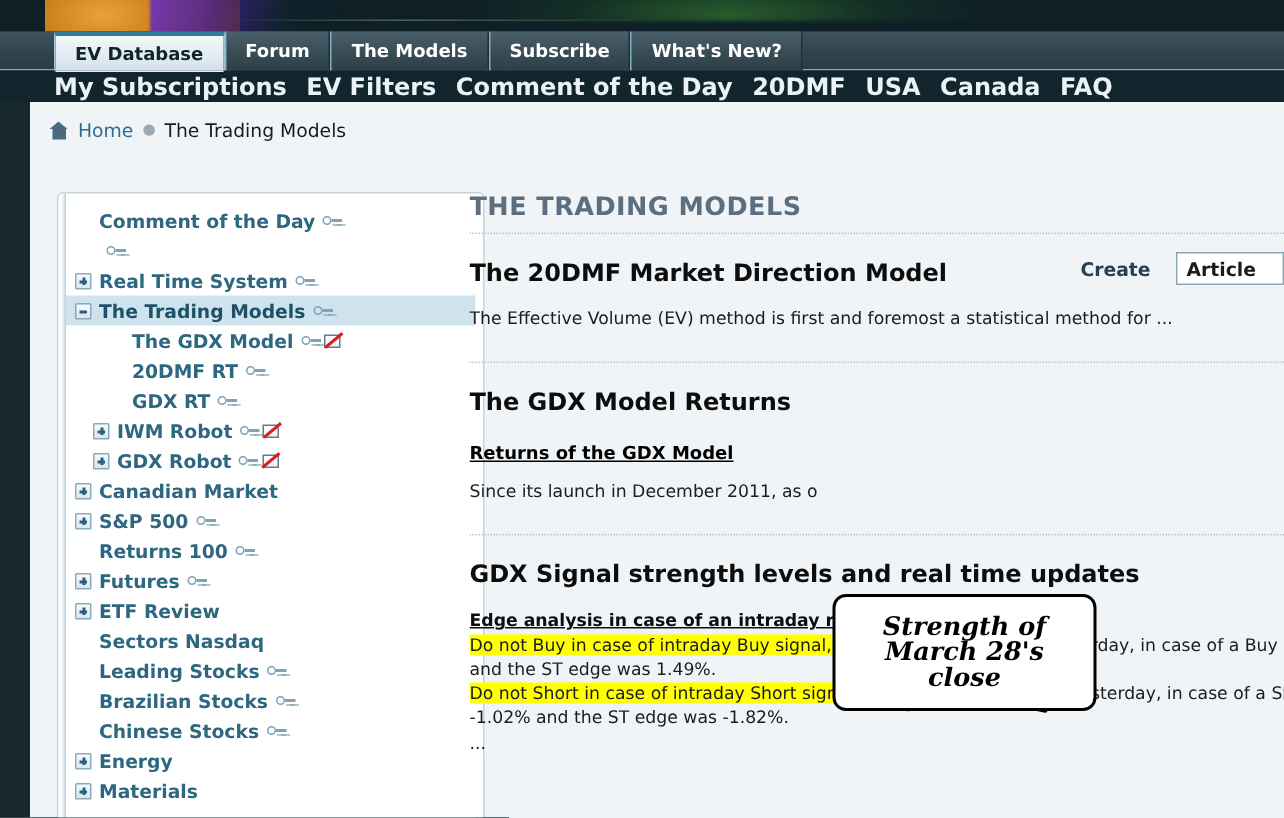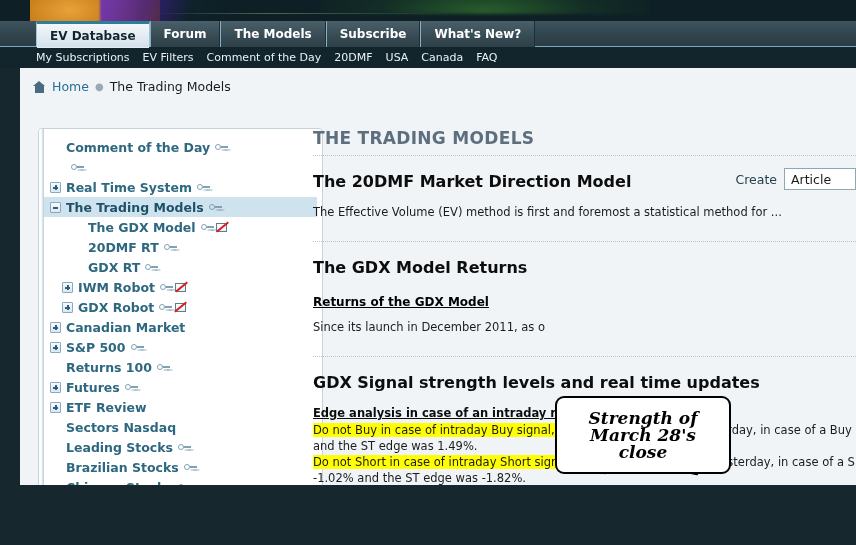--- a/index.html
+++ b/index.html
@@ -116,33 +116,33 @@
     align-items: center;
   }
   .subnav .inner {
     margin-left: 36px;
     display: flex;
     gap: 13px;
     align-items: center;
   }
   .subnav a {
     font-family: "DejaVu Sans", sans-serif;
-    font-size: 11px;
-    font-weight: normal;
+    font-size: 16px;
+    font-weight: bold;
     color: #e9f2f6;
     text-decoration: none;
     white-space: nowrap;
     cursor: pointer;
   }
 
   
   .pagebody {
     position: absolute;
     left: 20px; top: 68px;
-    width: 836px; height: 417px;
+    width: 836px; height: 477px;
     background: #f0f4f7;
     overflow: hidden;
   }
 
   
   .breadcrumb {
     position: absolute;
     left: 13px; top: 11px;
     display: flex;
     align-items: center;
@@ -165,21 +165,22 @@
   .breadcrumb a { color:#2a6d96; text-decoration:none; cursor:pointer; }
   .crumb-sep { color:#9aa9b2; font-size:10px; }
   .crumb-current { color:#1b1b1b; }
 
   
   .create-row {
     position: absolute;
     right: 0px; top: 100px;
     display: flex;
     align-items: center;
-    gap: 7px;
+    gap: 17px;
+    font-weight: bold;
   }
   .create-label {
     font-family:"DejaVu Sans", sans-serif;
     font-size: 12.5px;
     color: #26414f;
   }
   .create-select {
     height: 22px;
     min-width: 72px;
     padding: 0 6px;

